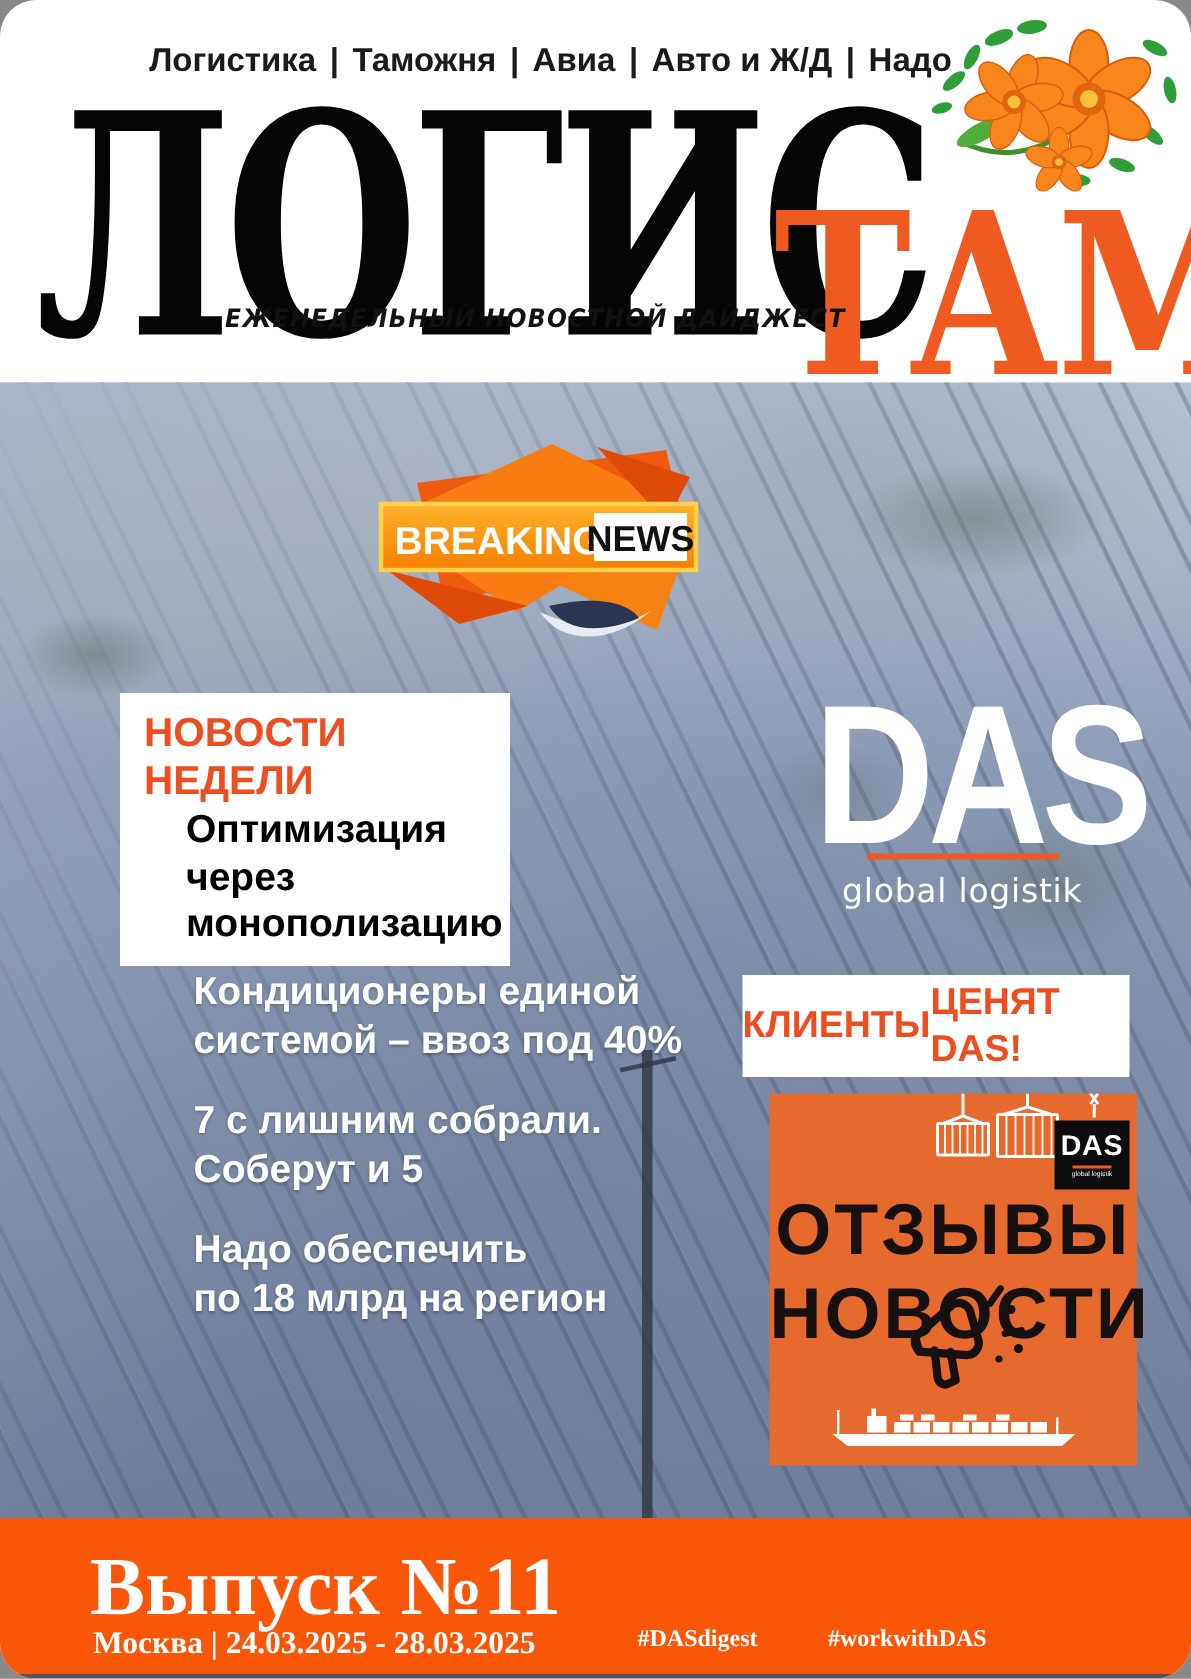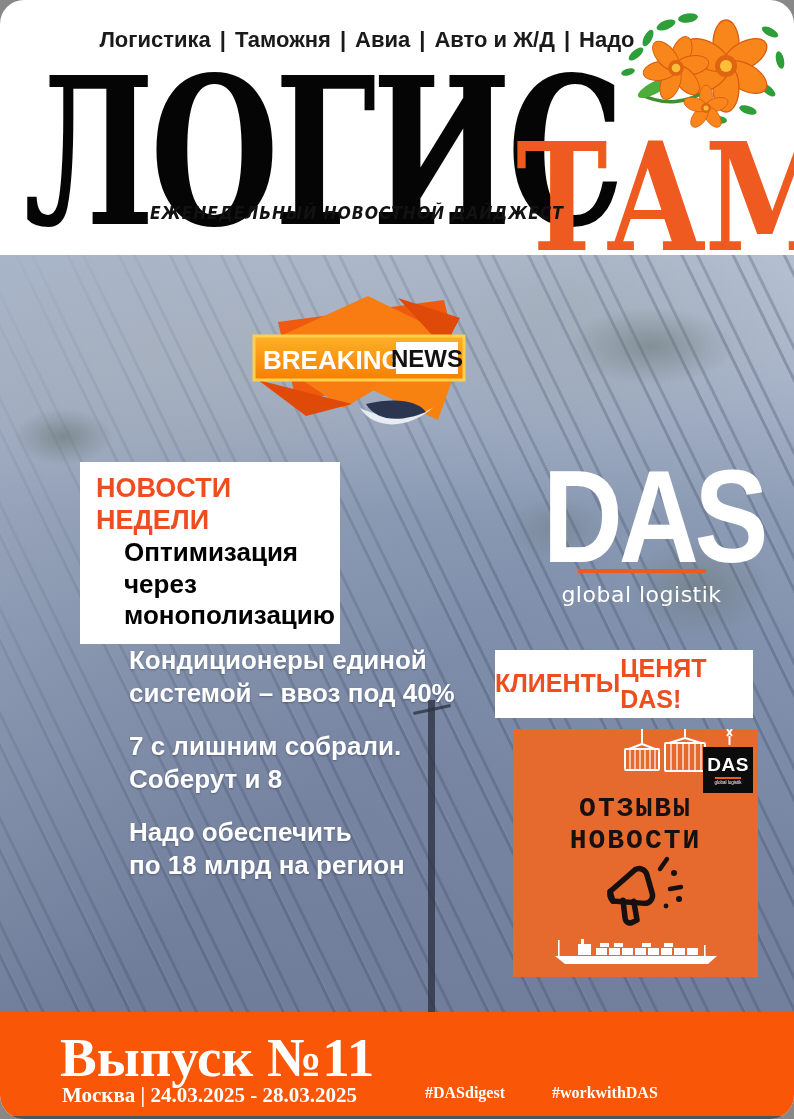--- a/index.html
+++ b/index.html
@@ -131,22 +131,22 @@
   .crane-icons{position:absolute;left:0;top:0;width:245px;height:70px;}
   .das-box{
     position:absolute;left:190px;top:18px;width:50px;height:46px;background:#0c0c0c;
     display:flex;flex-direction:column;align-items:center;justify-content:center;
   }
   .das-box .das-box-word{color:#fff;font-weight:bold;font-size:19px;line-height:1;letter-spacing:.5px;}
   .das-box .das-box-rule{width:26px;height:2px;background:var(--logo-orange);margin:3px 0 2px 0;}
   .das-box .das-box-sub{color:#fff;font-size:4.5px;line-height:1;}
   .reviews-title{position:absolute;left:0;top:64px;width:100%;text-align:center;}
   .reviews-title span{
-    display:block;font-family:Liberation Mono, monospace;font-weight:bold;
-    font-size:28px;letter-spacing:2px;color:#171010;line-height:1.16;
+    display:block;font-family:Liberation Sans, sans-serif;font-weight:bold;
+    font-size:48px;letter-spacing:2px;color:#171010;line-height:1.16;
   }
   .megaphone{position:absolute;left:50%;top:122px;transform:translateX(-50%);width:104px;height:80px;}
   .ship{position:absolute;left:50%;bottom:13px;transform:translateX(-50%);width:168px;height:28px;}
   
   .footer{
     position:absolute;left:0;top:1012px;width:794px;height:107px;
     background:var(--accent-orange);
   }
   .issue{
     position:absolute;left:60px;top:14px;color:#fff;
@@ -277,21 +277,21 @@
       <div class="das-sub">global logistik</div>
     </div>
 
     <div class="headlines">
         <div class="headline">
           <span class="hl-line">Кондиционеры единой</span>
           <span class="hl-line">системой – ввоз под 40%</span>
         </div>
         <div class="headline">
           <span class="hl-line">7 с лишним собрали.</span>
-          <span class="hl-line">Соберут и 8</span>
+          <span class="hl-line">Соберут и 5</span>
         </div>
         <div class="headline">
           <span class="hl-line">Надо обеспечить</span>
           <span class="hl-line">по 18 млрд на регион</span>
         </div>
       </div>
 
     <div class="clients">
       <span>КЛИЕНТЫ</span>
       <span>ЦЕНЯТ DAS!</span>

